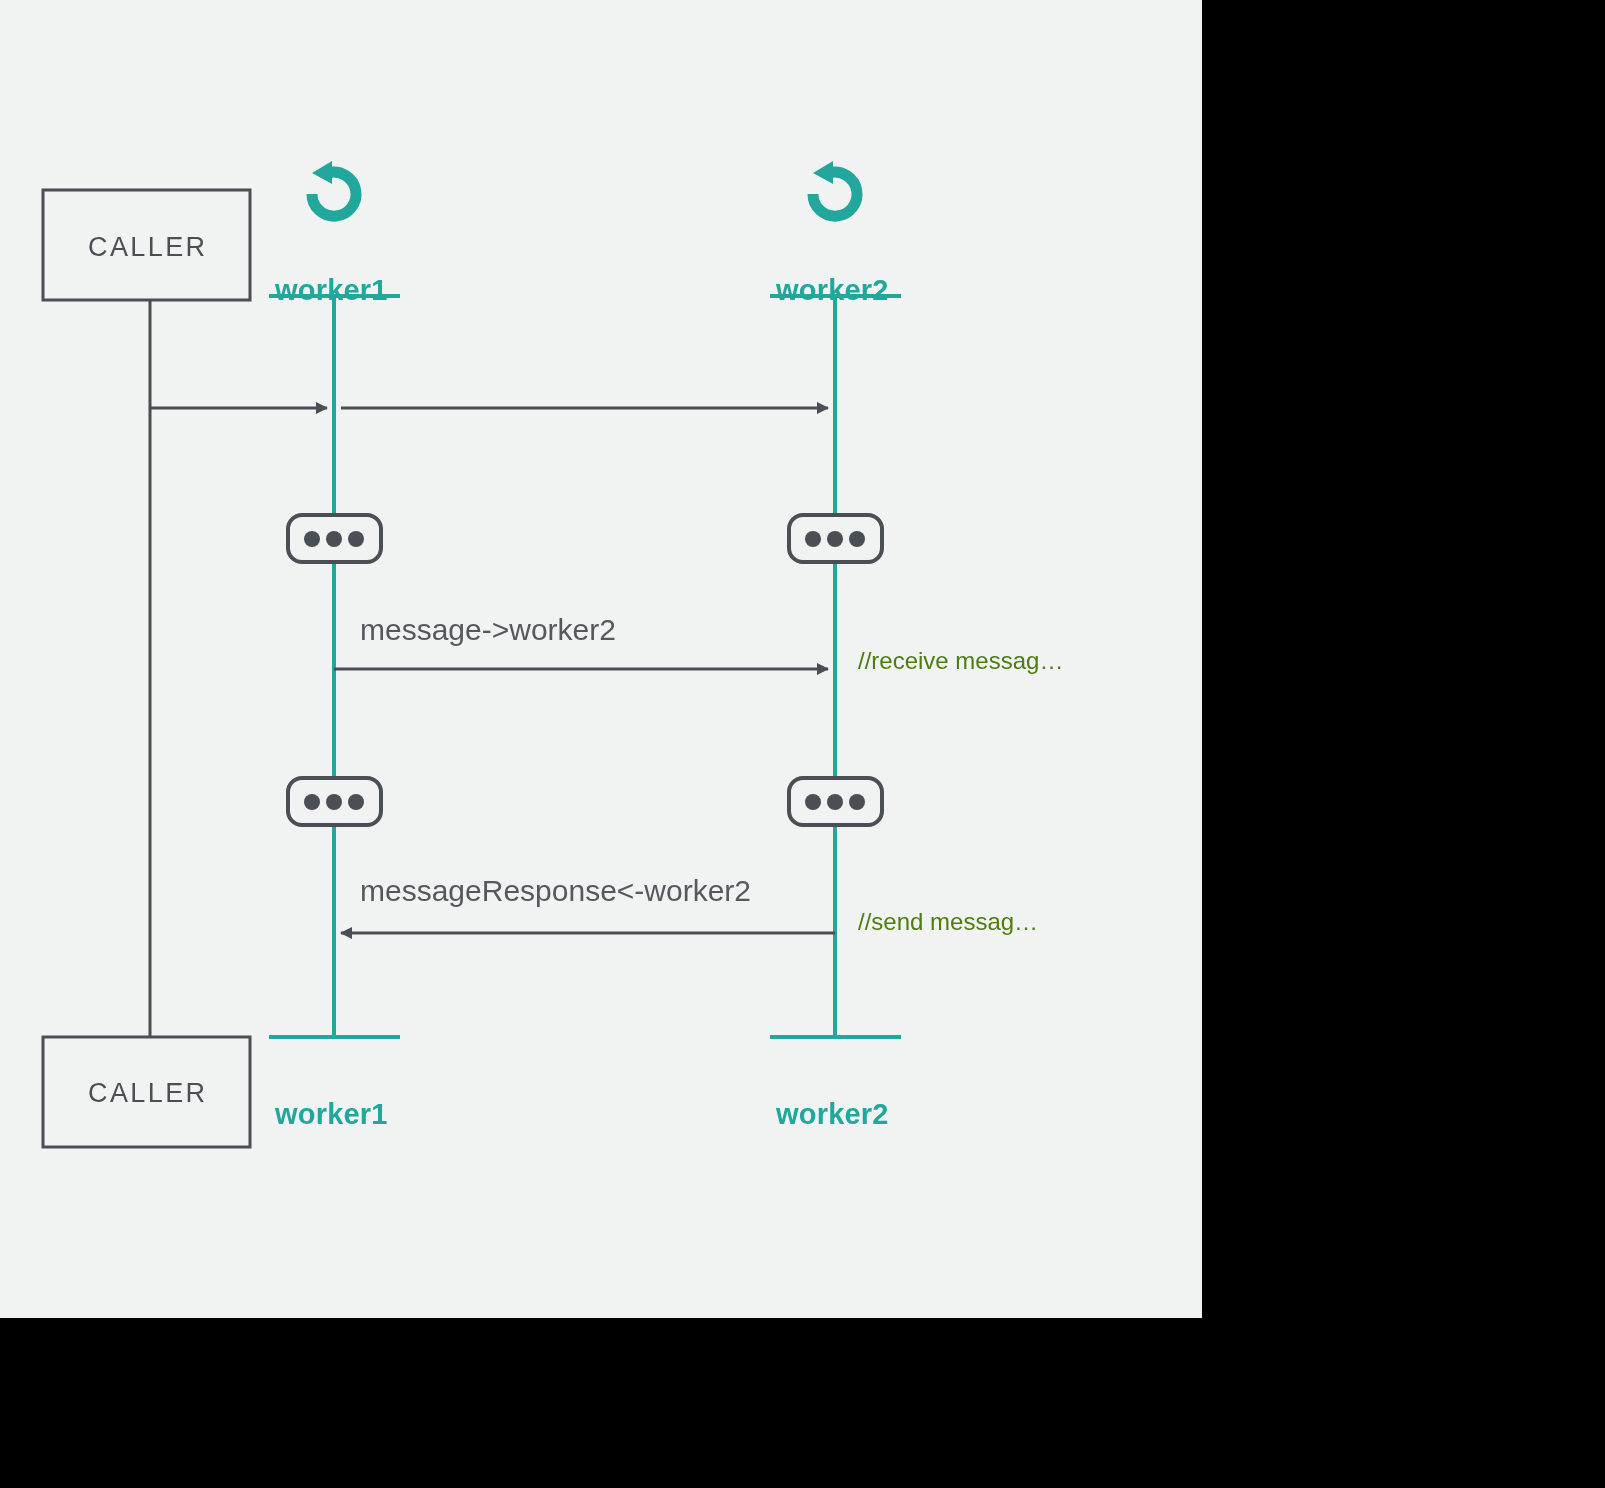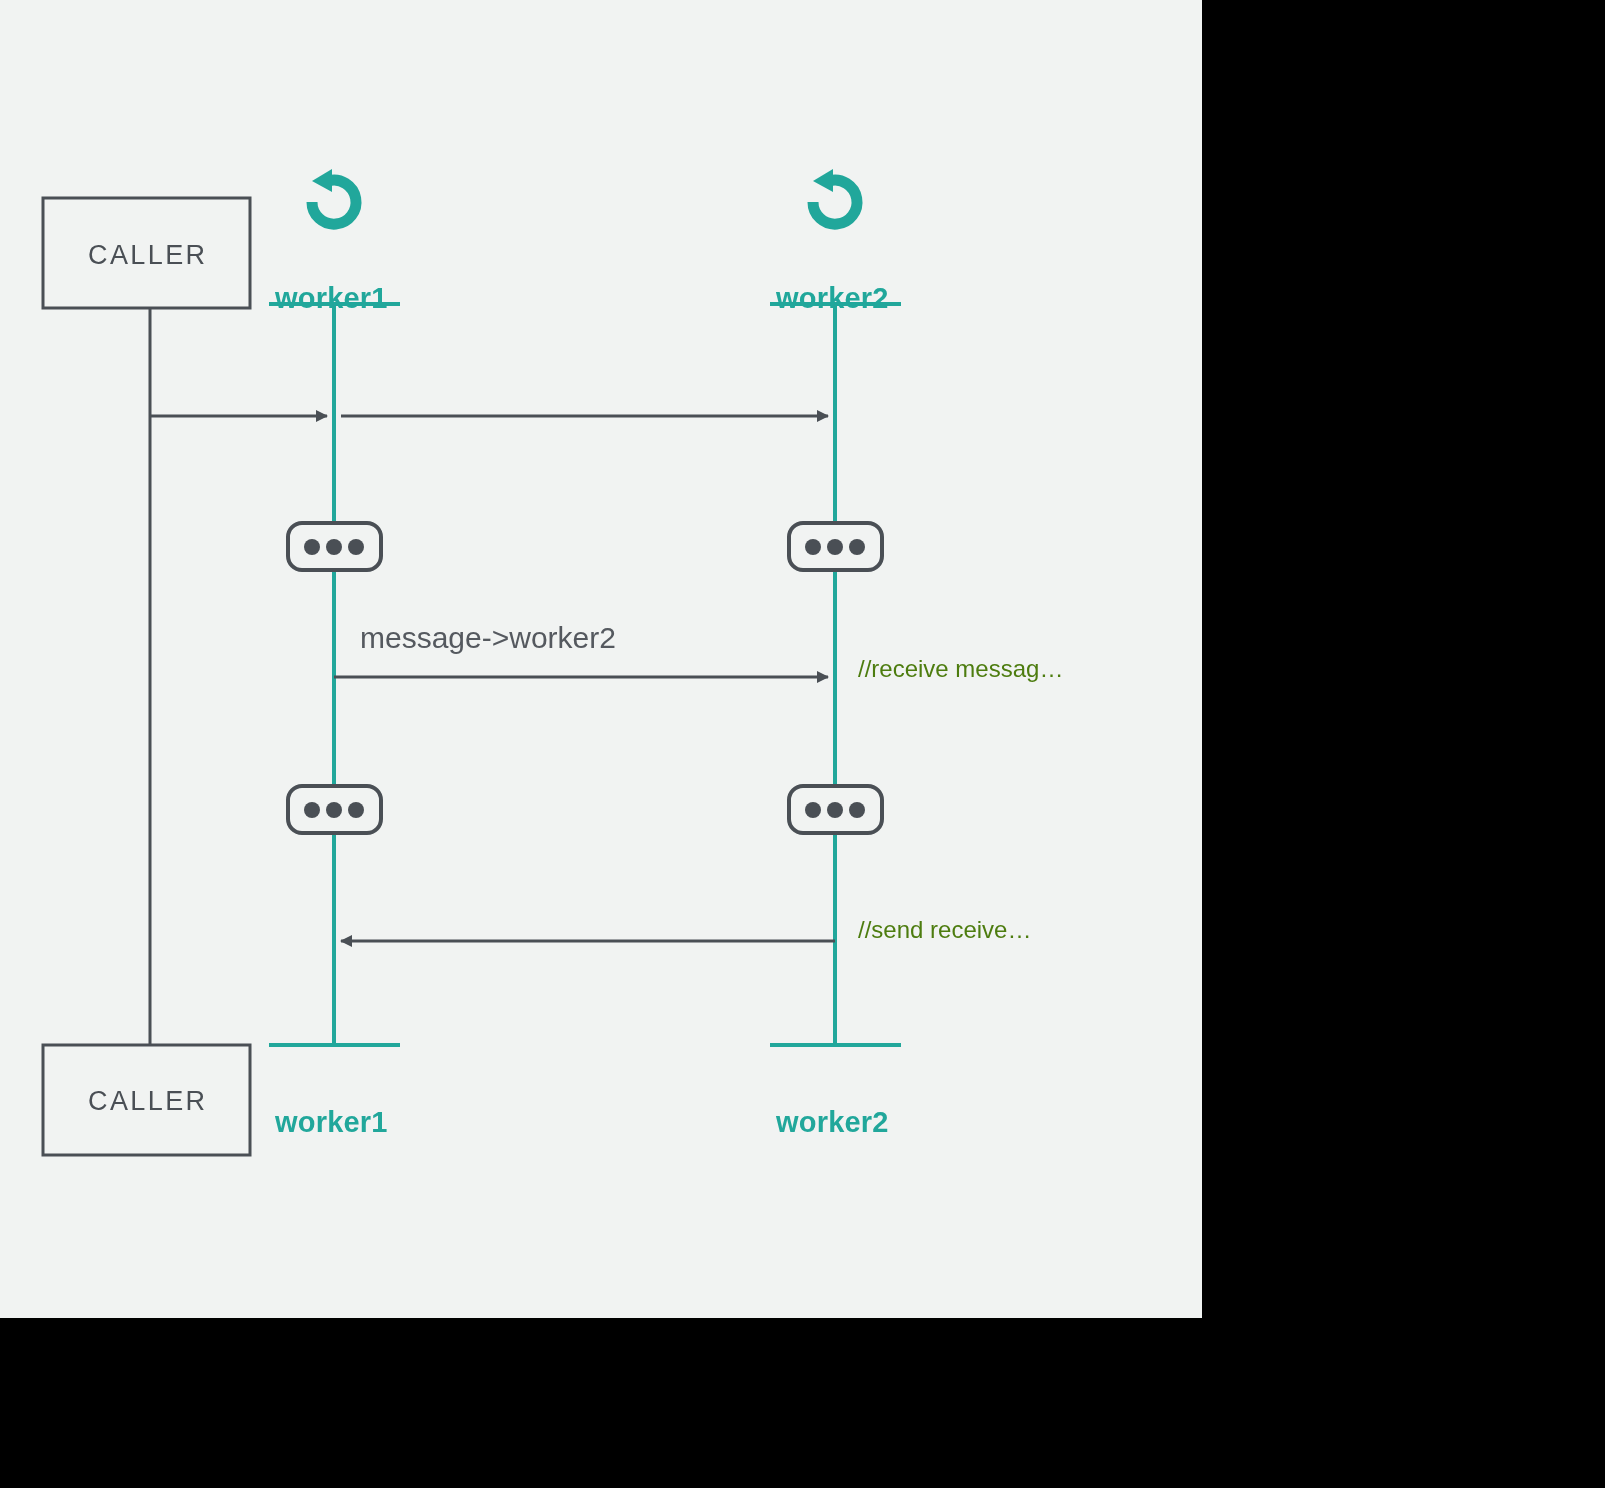--- a/index.html
+++ b/index.html
@@ -18,21 +18,21 @@
     position: absolute;
     left: 0;
     top: 0;
     width: 1202px;
     height: 1318px;
     background: #f1f3f2;
   }
   #diagram {
     position: absolute;
     left: 0;
-    top: 12px;
+    top: 4px;
     width: 1202px;
     height: 1130px;
   }
   .svg-layer {
     position: absolute;
     left: 0;
     top: 0;
     width: 1202px;
     height: 1318px;
   }
@@ -160,17 +160,18 @@
     <div class="txt worker-label" style="left:275px; top:1065px;">worker1</div>
 
     <div class="txt worker-label" style="left:776px; top:241px;">worker2</div>
 
     <div class="txt worker-label" style="left:776px; top:1065px;">worker2</div>
 
     <div class="txt msg-label" style="left:360px; top:611px;">message-&gt;worker2</div>
 
     <div class="txt note-label" style="left:848px; top:645px;">//receive messag…</div>
 
+    <div class="txt msg-label" style="left:360px; top:872px;">messageResponse&lt;-worker2</div>
 
-    <div class="txt note-label" style="left:848px; top:906px;">//send receive…</div>
+    <div class="txt note-label" style="left:848px; top:906px;">//send messag…</div>
 
   </div>
 </div>
 
 </body></html>

